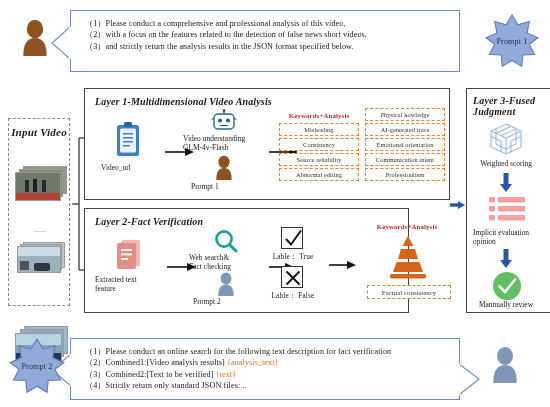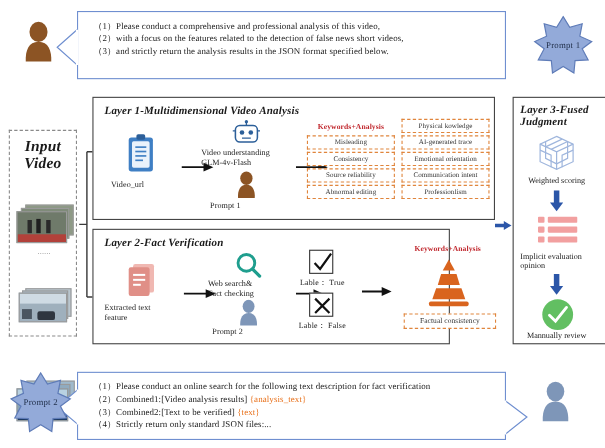--- a/index.html
+++ b/index.html
@@ -13,21 +13,21 @@
   .cline{font-size:8.1px;line-height:11.4px;white-space:nowrap;letter-spacing:.1px;}
   .hl-orange{color:#e8701a;}
 
   
   .starwrap{position:absolute;}
   .startxt{position:absolute;width:100%;text-align:center;font-size:8px;
            color:#23324d;top:50%;transform:translateY(-50%);letter-spacing:.2px;}
 
   
   .inputbox{border:1.4px dashed #8a8a8a;background:#fff;box-sizing:border-box;}
-  .inputtitle{font-style:italic;font-weight:bold;font-size:14px;text-align:center;
+  .inputtitle{font-style:italic;font-weight:bold;font-size:11px;text-align:center;
               margin-top:7px;letter-spacing:.2px;}
   .thumbstack{position:relative;}
   .thumb{position:absolute;border:.7px solid #9a9a9a;background:#cfd6dc;}
 
   
   .layerbox{border:1.2px solid #444;background:#fff;box-sizing:border-box;}
   .layertitle{font-style:italic;font-weight:bold;font-size:10px;letter-spacing:.15px;}
   .caption{font-size:7.4px;text-align:left;line-height:9.2px;letter-spacing:.05px;}
   .caption-b{font-size:7.4px;text-align:center;line-height:9.4px;}
 

